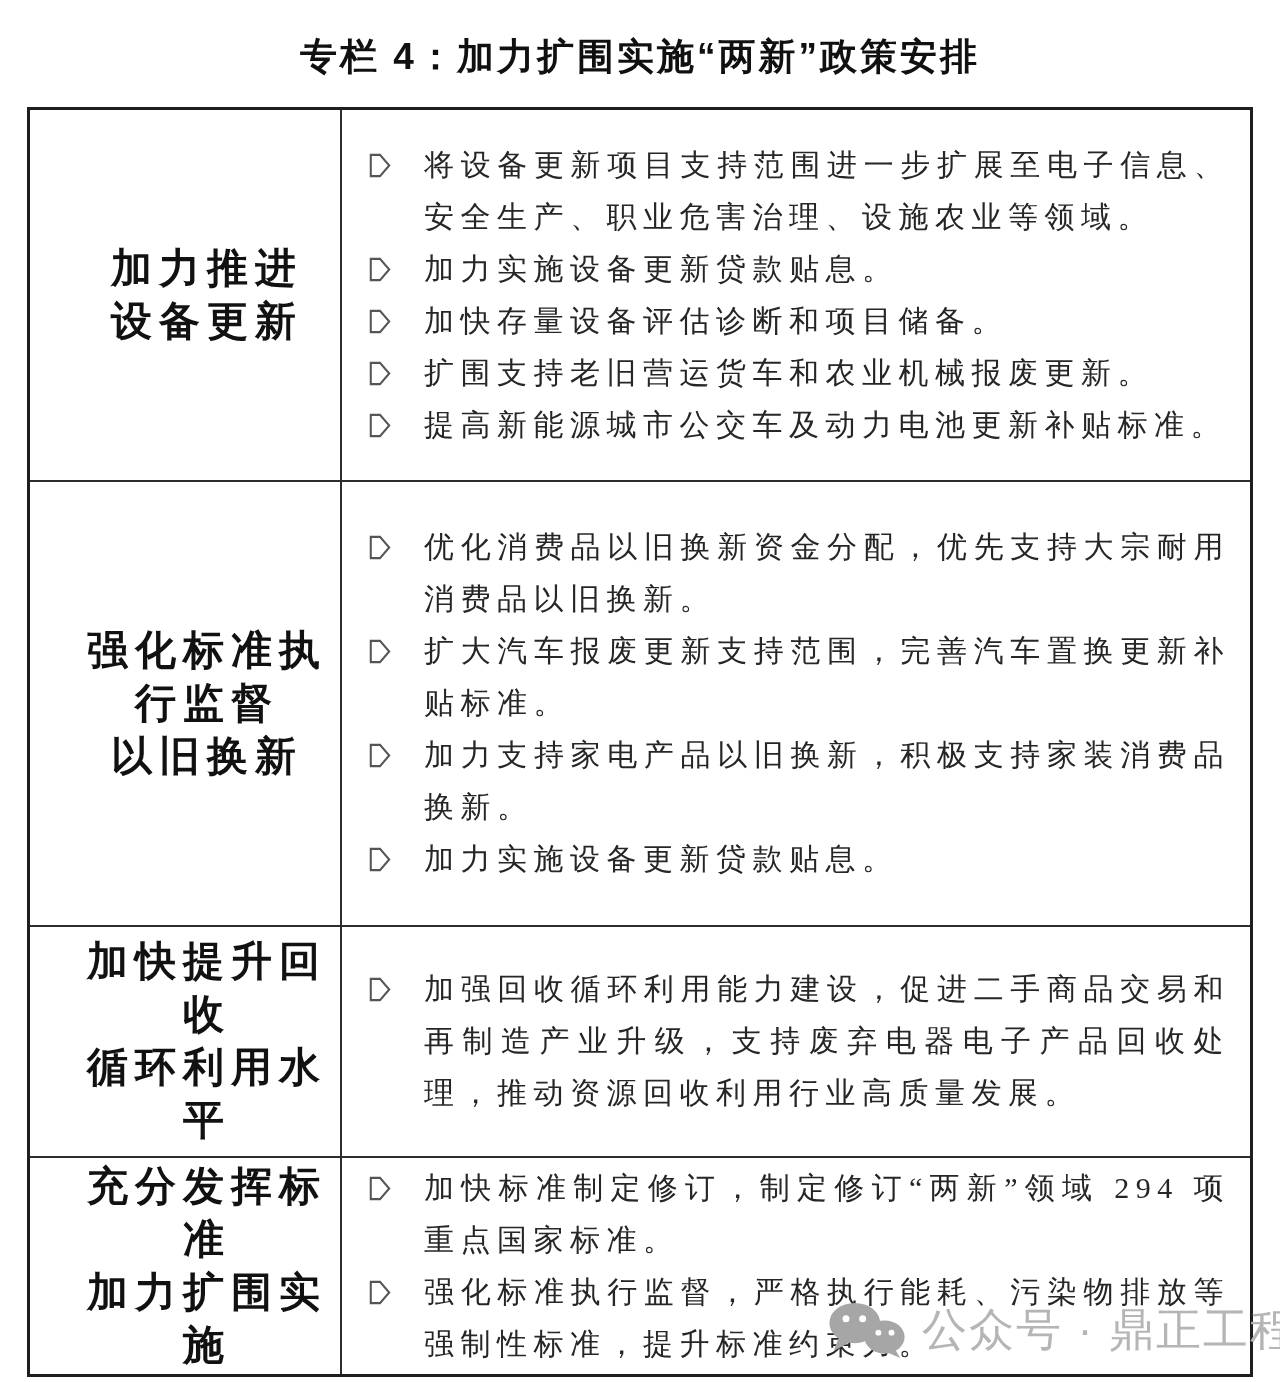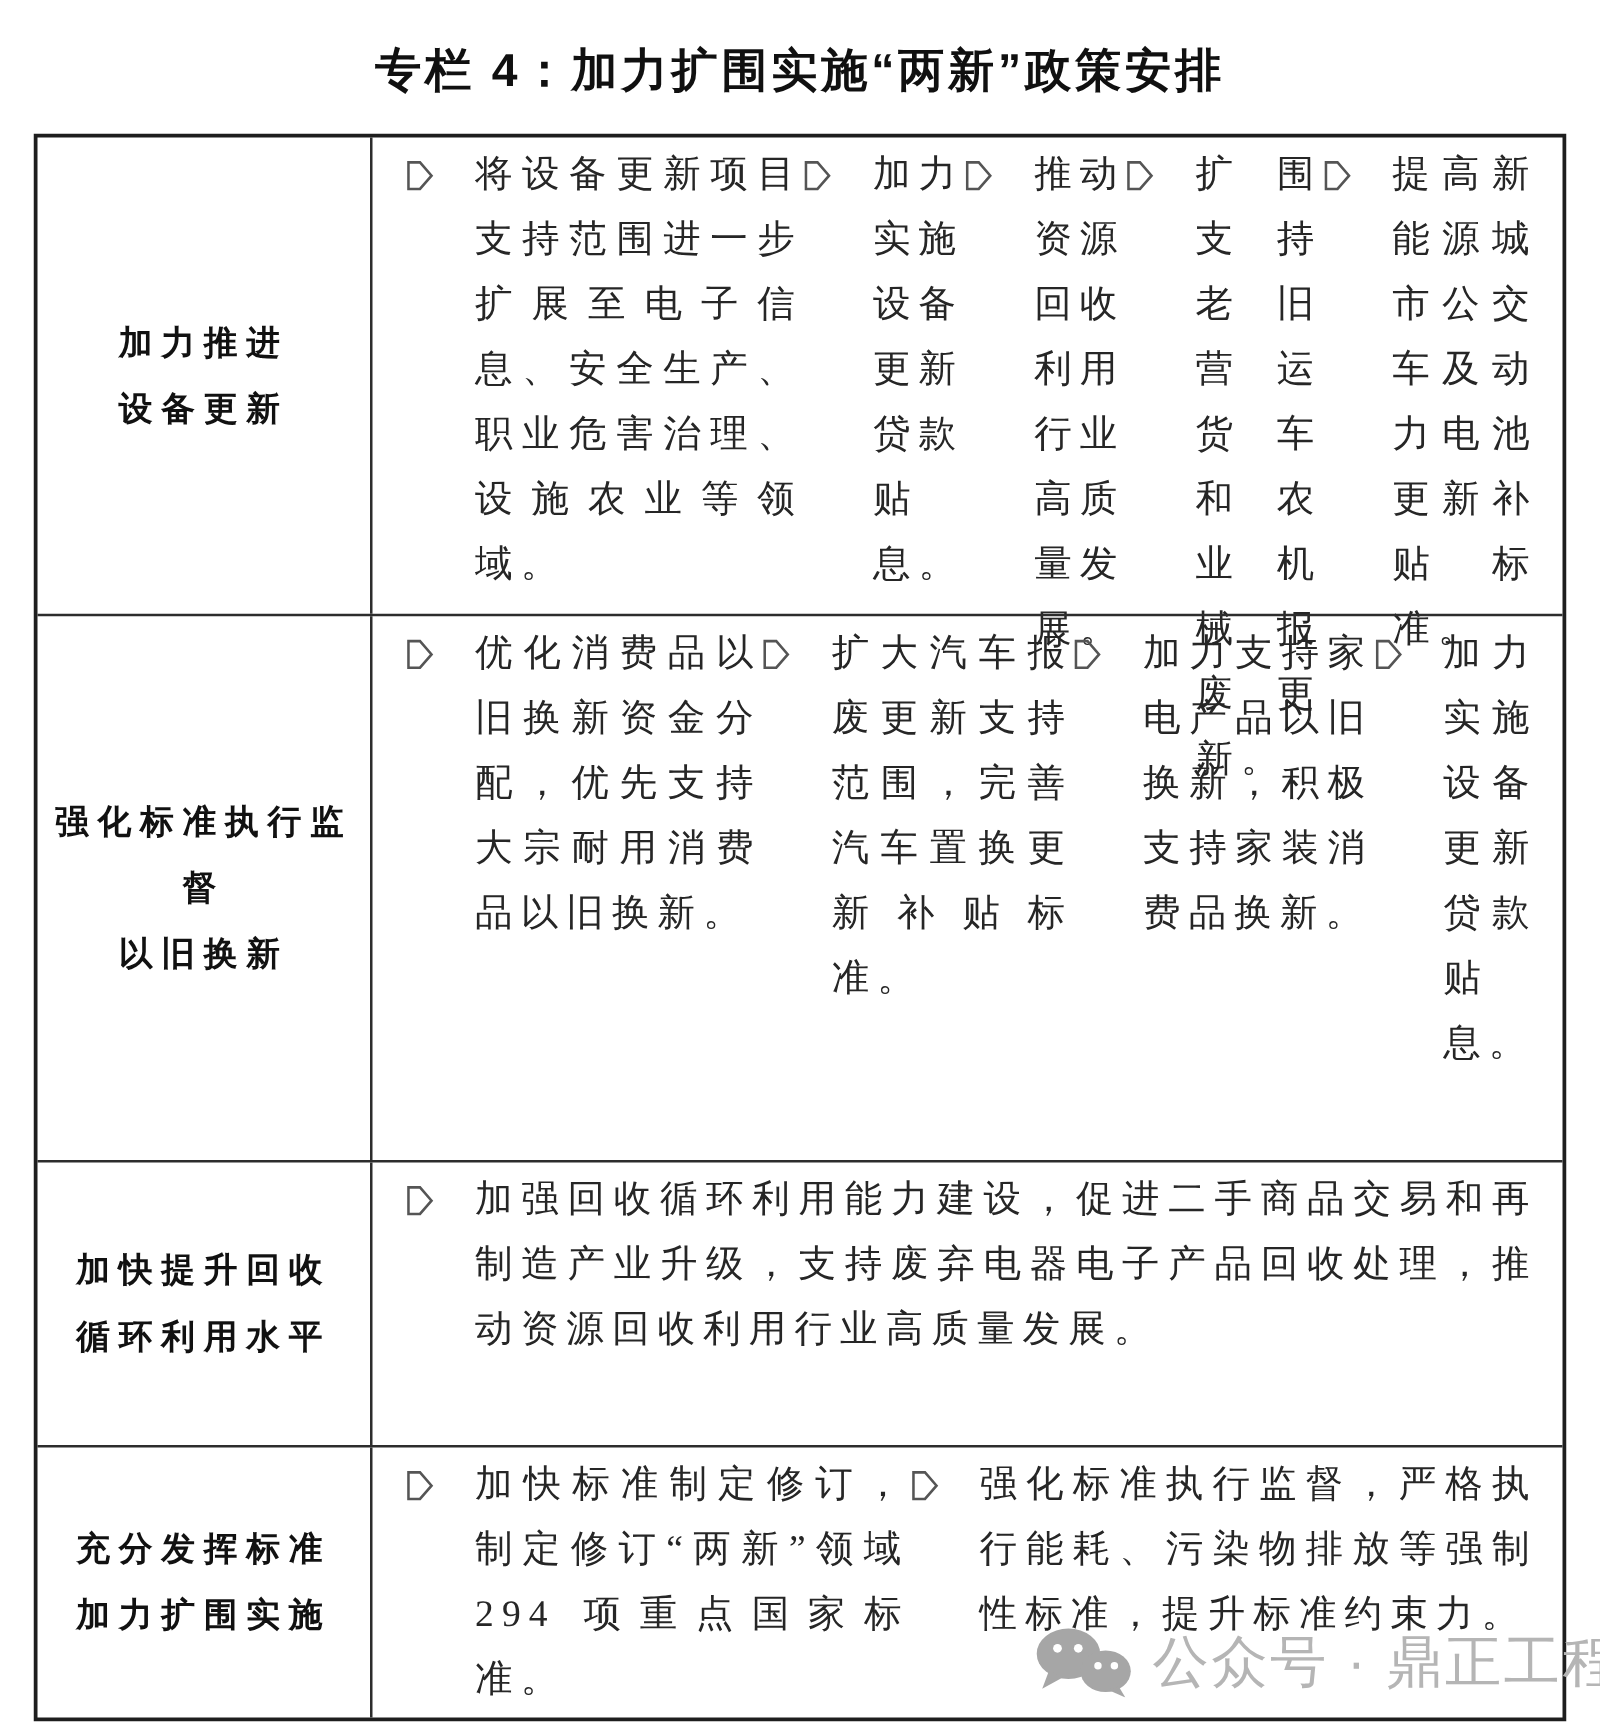--- a/index.html
+++ b/index.html
@@ -49,30 +49,31 @@
   .label-cell {
     flex: 0 0 268px;
     border-right: 2px solid #2d2d2d;
     display: flex;
     flex-direction: column;
     justify-content: center;
     align-items: center;
     text-align: center;
     font-family: "Liberation Sans", "DejaVu Sans", sans-serif;
     font-weight: bold;
-    font-size: 27px;
+    font-size: 41px;
     letter-spacing: 7px;
     line-height: 53px;
     color: #111111;
+    margin-left: 44px;
   }
   .label-cell .lbl-line { display: block; }
   .content-cell {
     flex: 1;
     display: flex;
-    flex-direction: row;
+    flex-direction: column;
     justify-content: center;
     padding: 4px 20px 4px 26px;
   }
   .policy-item {
     display: flex;
     align-items: flex-start;
   }
   .bullet {
     flex: 0 0 24px;
     width: 24px;
@@ -138,21 +139,21 @@
               </svg>
           </span>
           <p class="item-text">加力实施设备更新贷款贴息。</p>
         </div>
         <div class="policy-item">
           <span class="bullet">
             <svg viewBox="0 0 26 29">
                 <path d="M3 3 H13 L23 14.5 L13 26 H3 Z" fill="none" stroke="#555" stroke-width="2.2"></path>
               </svg>
           </span>
-          <p class="item-text">推动资源回收利用行业高质量发展。</p>
+          <p class="item-text">加快存量设备评估诊断和项目储备。</p>
         </div>
         <div class="policy-item">
           <span class="bullet">
             <svg viewBox="0 0 26 29">
                 <path d="M3 3 H13 L23 14.5 L13 26 H3 Z" fill="none" stroke="#555" stroke-width="2.2"></path>
               </svg>
           </span>
           <p class="item-text">扩围支持老旧营运货车和农业机械报废更新。</p>
         </div>
         <div class="policy-item">

